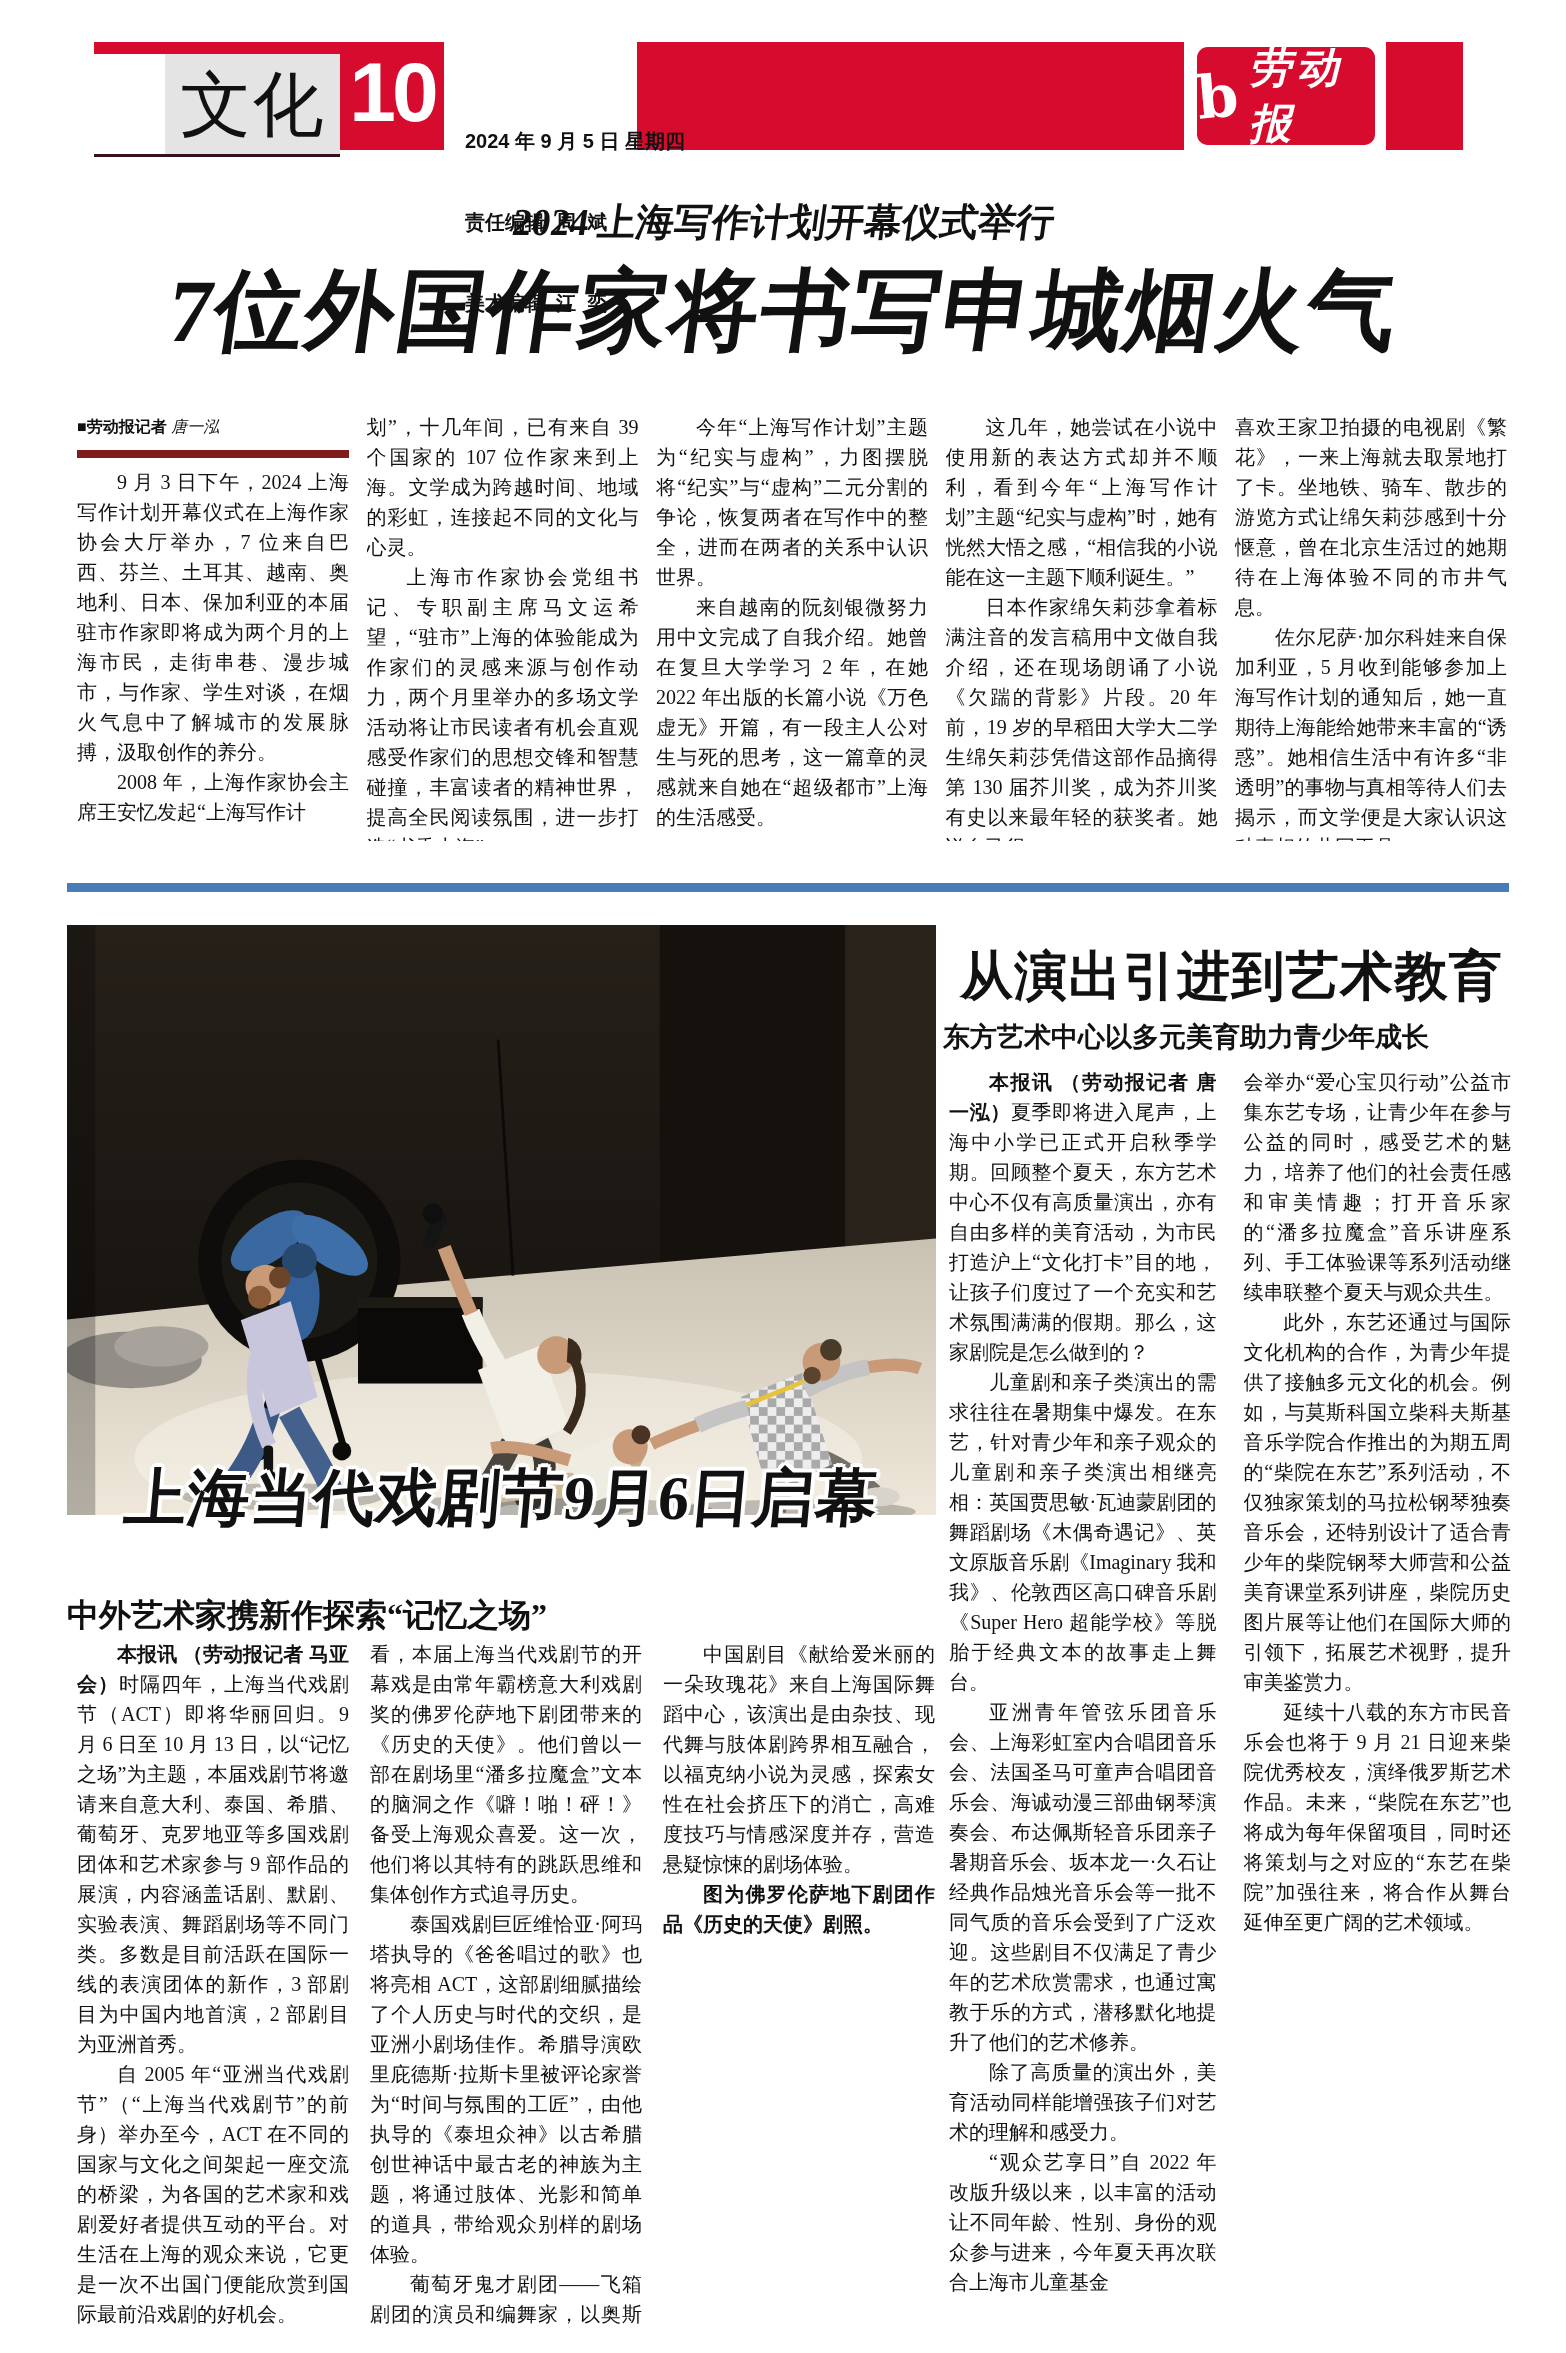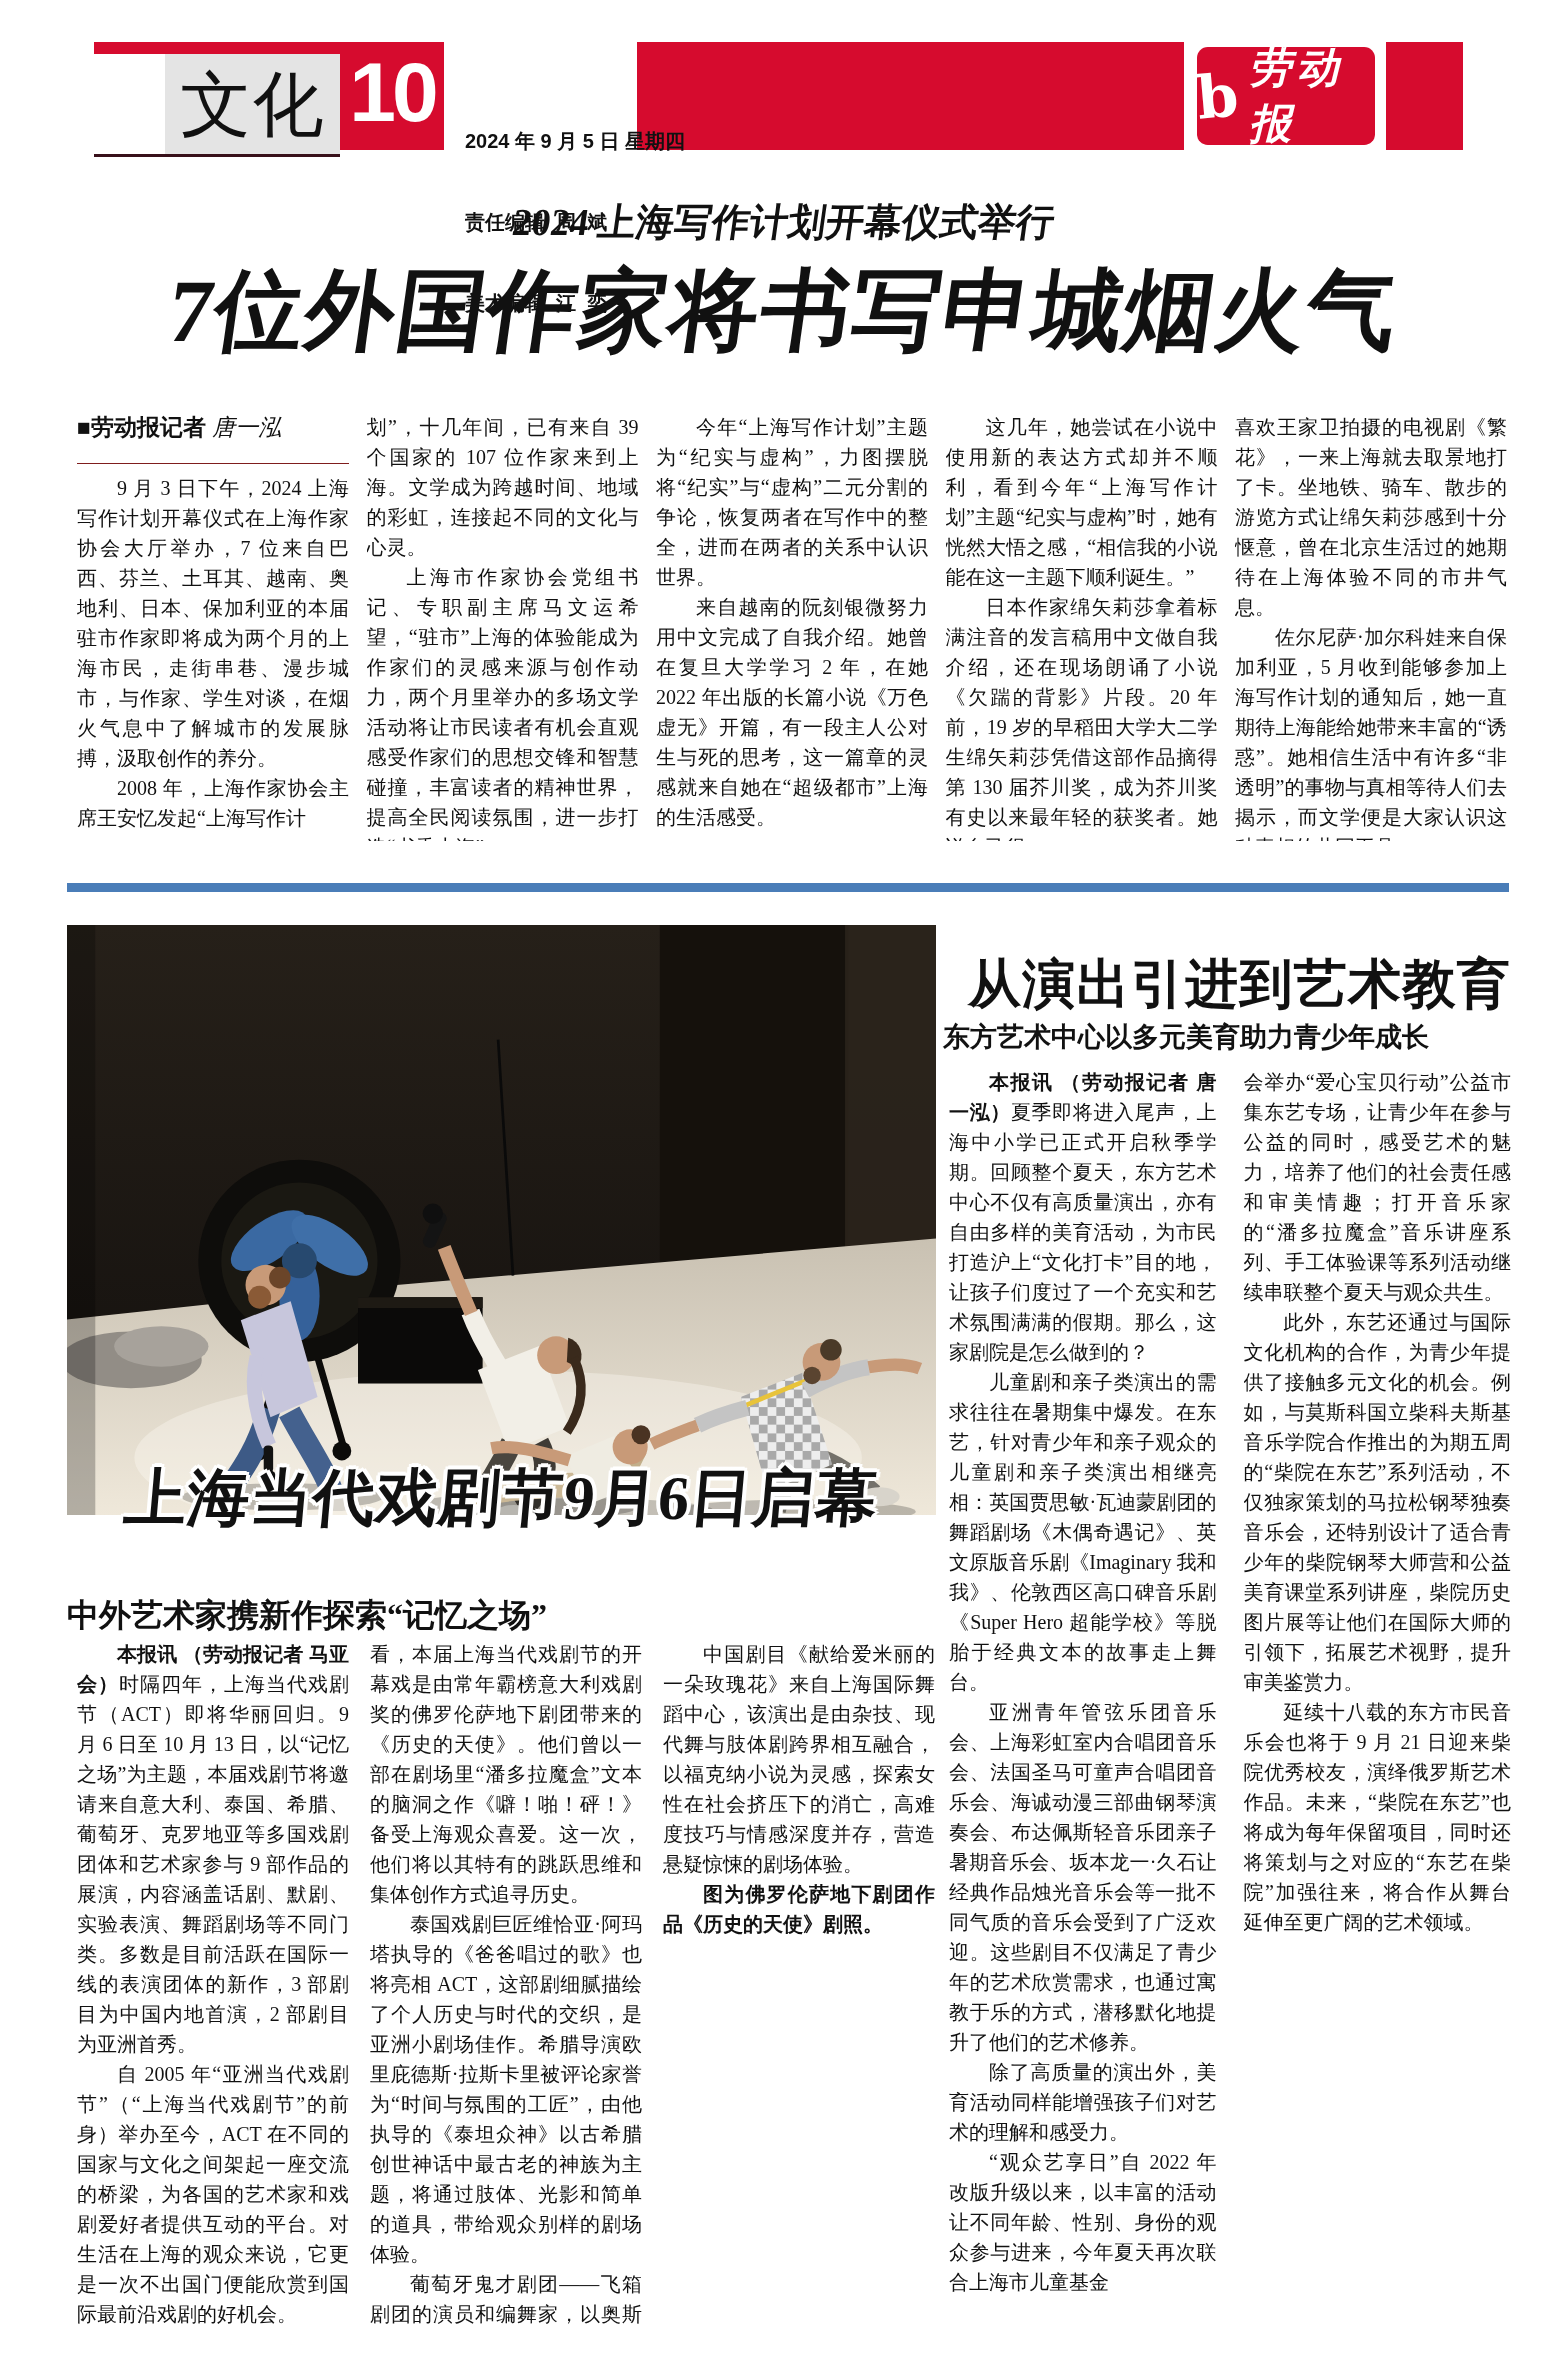--- a/index.html
+++ b/index.html
@@ -34,43 +34,43 @@
                font-size:89px; font-weight:bold; letter-spacing:2px; transform:skewX(-8deg); }
 
   .cols { position:absolute; display:flex; }
   .col { overflow:hidden; }
   .cols p { margin:0; text-indent:2em; text-align:justify; }
   .cols p.cont { text-indent:0; }
   .cols-top { left:77px; top:412px; width:1432px; height:429px; gap:17.5px;
               font-size:20px; line-height:30px; }
   .cols-top .col { width:272px; }
 
-  .byline { font-family:"Liberation Sans", sans-serif; font-weight:bold; font-size:23px;
-            padding-bottom:20px; border-bottom:1px solid #7f1d1d; margin-bottom:9.4px; }
+  .byline { font-family:"Liberation Sans", sans-serif; font-weight:bold; font-size:16px;
+            padding-bottom:8px; border-bottom:8px solid #7f1d1d; margin-bottom:9.4px; }
   .byline .rep-name { font-family:"Liberation Serif", serif; font-weight:normal; font-style:italic; }
 
   .divider { position:absolute; left:67px; top:883px; width:1442px; height:9.4px; background:#4a7db8; }
 
   
   .photo { position:absolute; left:67px; top:925px; width:869px; height:590px; }
   .photo-head { position:absolute; left:67px; top:1456px; width:869px; margin:0; text-align:center;
                 font-size:62px; font-weight:900; letter-spacing:0.7px; transform:skewX(-5deg);
                 text-shadow:-4px 0 0 #fff,4px 0 0 #fff,0 -4px 0 #fff,0 4px 0 #fff,
                             -2.7px -2.7px 0 #fff,2.7px -2.7px 0 #fff,-2.7px 2.7px 0 #fff,2.7px 2.7px 0 #fff; }
   .photo-sub { position:absolute; left:67px; top:1570px; width:869px; text-align:left;
                font-size:32px; font-weight:bold;margin-top:24px; }
 
   .cols-bottom { left:77px; top:1639px; width:858px; height:686px; gap:21px;
                  font-size:20px; line-height:30px; }
   .cols-bottom .col { width:272px; }
   .intro { font-family:"Liberation Sans", sans-serif; }
   .caption { font-weight:bold; }
 
   
-  .right-head { position:absolute; left:943px; top:937px; width:569px; margin:12px; text-align:center;
+  .right-head { position:absolute; left:943px; top:937px; width:569px; margin:4px; text-align:center;
                 font-size:53px; font-weight:900; letter-spacing:1.3px; }
   .right-sub { position:absolute; left:943px; top:1019px; width:569px; 
                font-size:27px; font-weight:bold; }
   .cols-right { left:949px; top:1067px; width:562px; height:1256px; gap:27px;
                 font-size:20px; line-height:30px; }
   .cols-right .col { width:272px; }
 </style>
 </head>
 <body>
 

